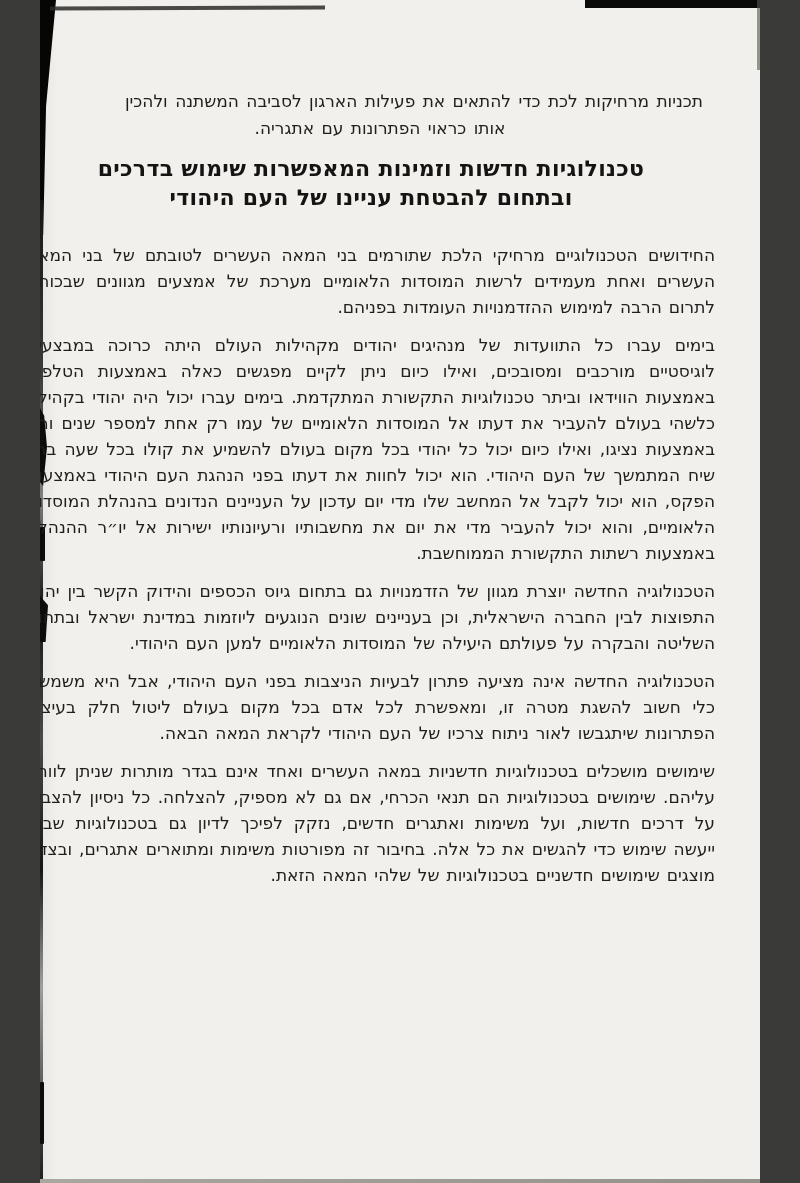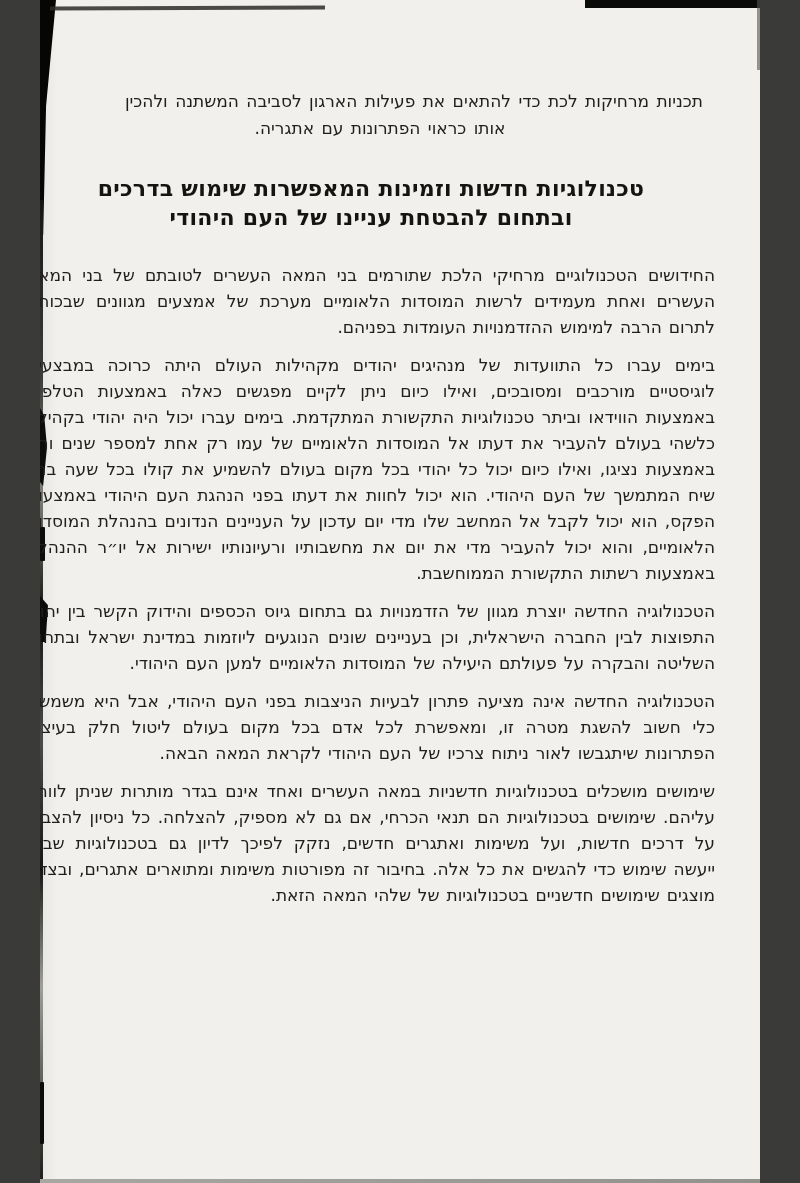--- a/index.html
+++ b/index.html
@@ -73,21 +73,21 @@
     padding-right: 0;
     padding-left: 0;
     margin: 0 12px 0 30px;
     word-spacing: 2px;
   }
   .continuation .cont-line2 {
     display: block;
     text-align: center;
   }
   .main-heading {
-    margin: 32px 0 0 0;
+    margin: 12px 0 0 0;
     font-size: 22px;
     font-weight: bold;
     line-height: 29px;
     text-align: center;
     letter-spacing: 0.3px;
     color: #161412;
   }
   .body-paragraph {
     margin: 12px 0 0 0;
     font-size: 17px;

